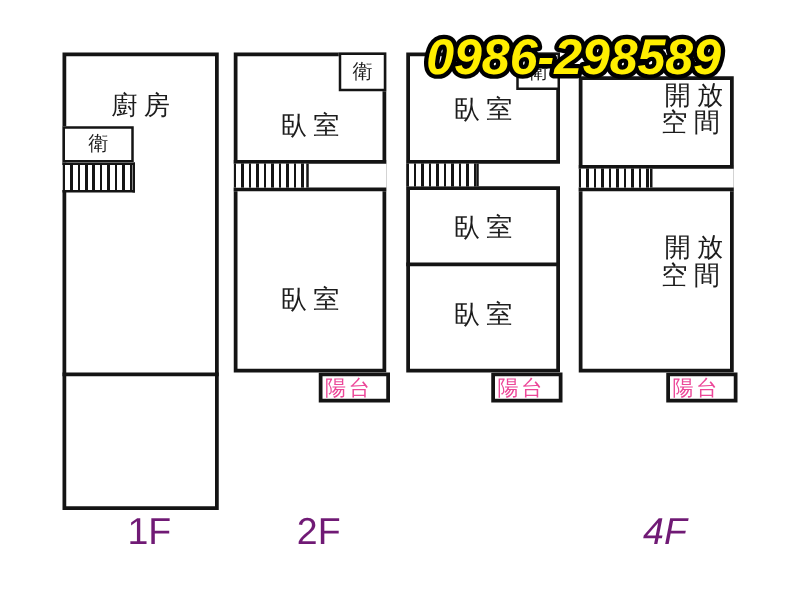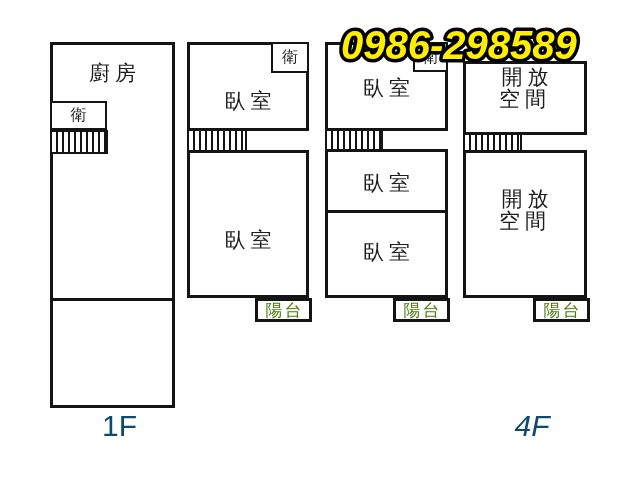--- a/index.html
+++ b/index.html
@@ -33,21 +33,21 @@
     font-size: 21px;
     line-height: 22px;
     letter-spacing: 5px;
     text-indent: 5px;
     color: #1c1c1c;
     white-space: nowrap;
   }
   .room-label.two-line {
     white-space: normal;
     display: flex;
-    justify-content: center;
+    justify-content: flex-end;
   }
   .room-label.two-line span {
     display: block;
     width: 58px;
     text-align: center;
   }
 
   
   .small-box {
     position: absolute;
@@ -90,36 +90,36 @@
     background: #141414;
   }
 
   
   .balcony {
     position: absolute;
     border: 3px solid #141414;
     background: #ffffff;
     display: flex;
     align-items: center;
-    justify-content: center;
+    justify-content: flex-start;
     font-size: 17px;
     letter-spacing: 2px;
     text-indent: 2px;
-    color: #4d7c0f;
+    color: #ec4899;
     z-index: 3;
   }
 
   
   .floor-label {
     position: absolute;
     top: 411px;
     text-align: center;
     font-size: 30px;
     line-height: 30px;
-    color: #0c4a6e;
+    color: #701a75;
     text-indent: 14px;
   }
 
   
   .phone-wrap {
     position: absolute;
     left: 335px;
     top: 18px;
     width: 294px;
     height: 52px;
@@ -127,21 +127,21 @@
     text-decoration: underline;
   }
   .phone-wrap svg { display: block; }
 </style>
 </head>
 <body>
 
 <div class="plan">
 
   <div class="unit" id="unit-1f">
-    <div class="room-label" style="top:17px;">廚房</div>
+    <div class="room-label" style="top:29px;">廚房</div>
     <div class="small-box" style="left:-3px; top:56px; width:57px; height:29px;">
       <span>衛</span>
     </div>
     <div class="stair-solo" style="left:-3px; top:85px; width:58px; height:24px;"></div>
     <div class="divider" style="top:253px; width:125px;"></div>
   </div>
   <div class="floor-label" style="left:50px; width:125px;">1F</div>
 
   <div class="unit" id="unit-2f">
     <div class="small-box" style="right:-3px; top:-3px; width:38px; height:31px;">
@@ -149,20 +149,21 @@
     </div>
     <div class="room-label" style="top:45px;">臥室</div>
     <div class="stair-band" style="top:83px; width:122px; height:25px;">
       <div class="stair-hatch" style="width:60px;"></div>
     </div>
     <div class="room-label" style="top:184px;">臥室</div>
   </div>
   <div class="balcony" style="left:255px; top:298px; width:57px; height:24px;">
     <span>陽台</span>
   </div>
+  <div class="floor-label" style="left:187px; width:122px;">2F</div>
 
   <div class="unit" id="unit-3f">
     <div class="small-box" style="right:-3px; top:-3px; width:35px; height:30px;">
       <span>衛</span>
     </div>
     <div class="room-label" style="top:32px;">臥室</div>
     <div class="stair-band" style="top:83px; width:123px; height:24px;">
       <div class="stair-hatch" style="width:58px;"></div>
     </div>
     <div class="room-label" style="top:127px;">臥室</div>

